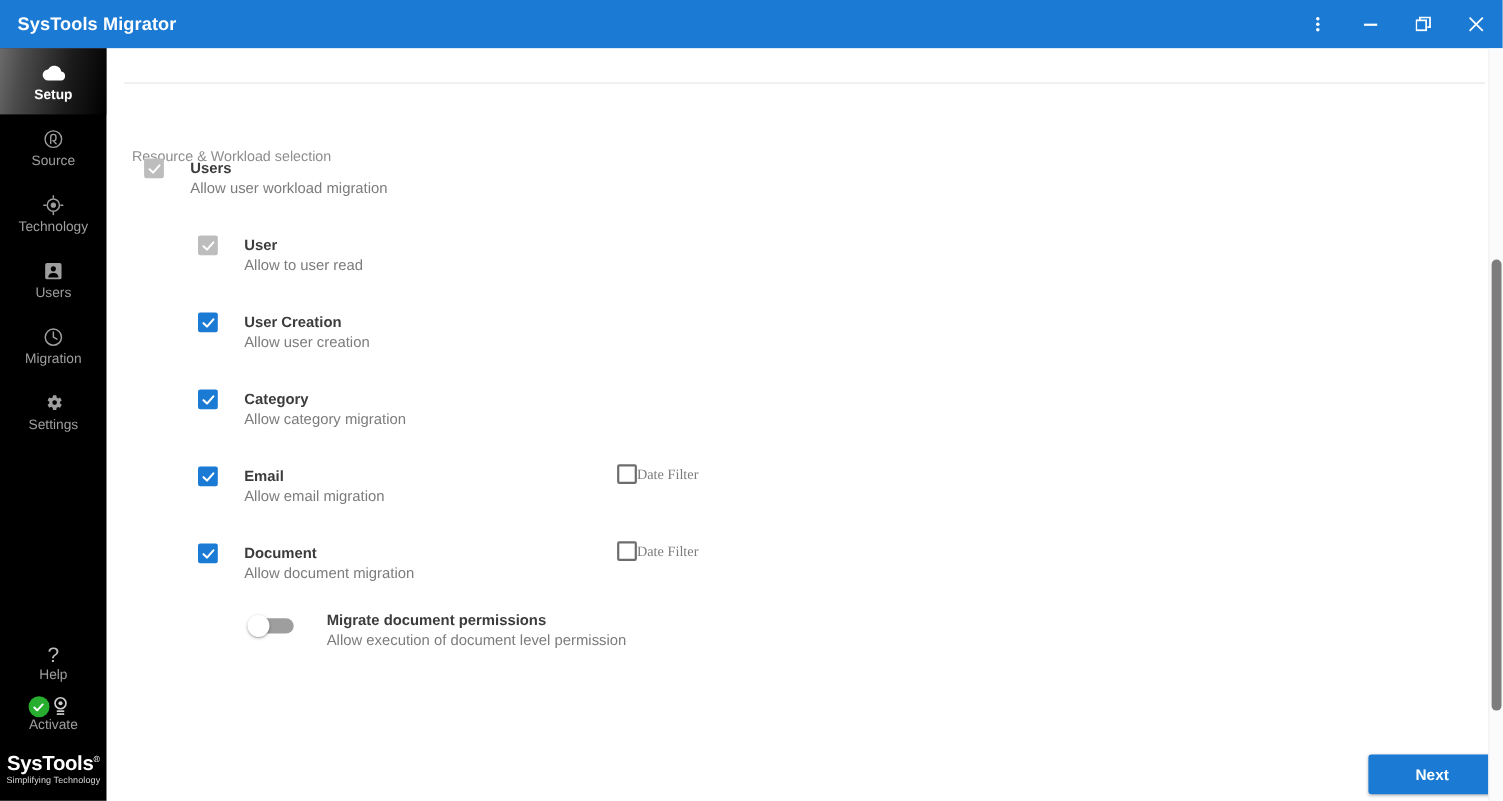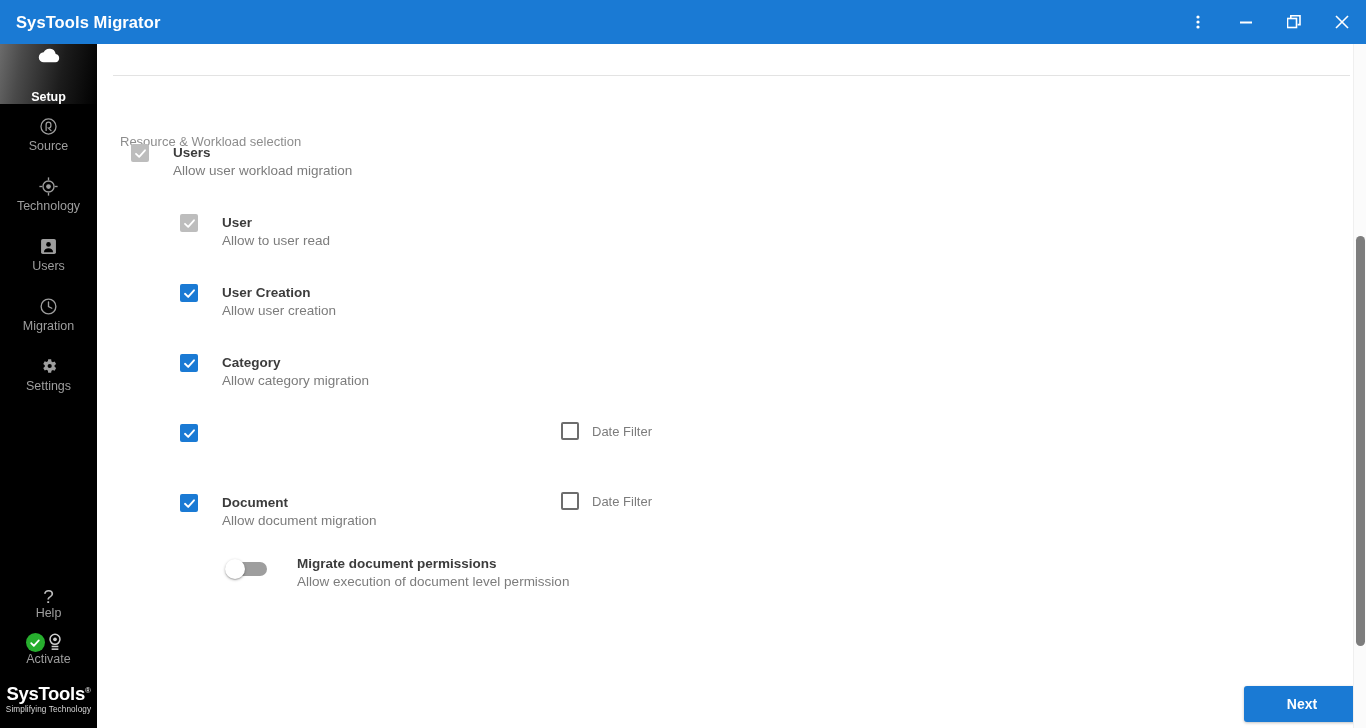--- a/index.html
+++ b/index.html
@@ -54,21 +54,20 @@
     height: 22px; display: flex; align-items: center; justify-content: center;
     margin-bottom: 2px;
   }
   .nav-item .nav-label {
     font-size: 12.5px;
     color: #9e9e9e;
     line-height: 14px;
   }
   .nav-item.active {
     background: linear-gradient(100deg, #6b6b6b 0%, #4a4a4a 22%, #1c1c1c 62%, #000000 100%);
-    justify-content: space-between;
   }
   .nav-item.active .nav-label { color: #ffffff; font-weight: bold; }
   .nav-item svg { fill: #9e9e9e; }
   .nav-item.active svg { fill: #ffffff; }
 
   .nav-bottom { position: absolute; bottom: 0; left: 0; width: 97px; }
   .help-item, .activate-item {
     width: 97px;
     display: flex; flex-direction: column;
     align-items: center; justify-content: center;
@@ -143,21 +142,21 @@
   }
   .row-desc {
     font-size: 13.5px; color: #7c7c7c; line-height: 19px;
   }
 
   .date-filter {
     position: absolute;
     display: flex; align-items: center;
   }
   .date-filter .df-label {
-    margin-left: 13px; font-size: 13px; color: #7c7c7c;
+    font-size: 13px; color: #7c7c7c; font-family: Liberation Serif, serif;
   }
 
   
   .toggle-row { position: absolute; display: flex; align-items: flex-start; }
   .switch {
     position: relative; width: 46px; height: 14px; flex: 0 0 46px;
     margin-top: 7px; cursor: pointer;
   }
   .switch .track {
     position: absolute; left: 8px; top: 0;
@@ -377,20 +376,24 @@
       <div class="row-desc">Allow category migration</div>
     </span>
   </div>
 
   <div class="row" style="left:83px; top:380px;">
     <span class="cb checked">
       <svg width="13" height="13" viewBox="0 0 13 13">
         <polyline points="2,6.8 5.2,9.9 11,3.3" fill="none" stroke="#fff" stroke-width="1.9" stroke-linecap="round" stroke-linejoin="round"></polyline>
       </svg>
     </span>
+    <span class="row-text">
+      <div class="row-title">Email</div>
+      <div class="row-desc">Allow email migration</div>
+    </span>
   </div>
   <div class="date-filter" style="left:464px; top:378px;">
     <span class="cb empty"></span>
     <span class="df-label">Date Filter</span>
   </div>
 
   <div class="row" style="left:83px; top:450px;">
     <span class="cb checked">
       <svg width="13" height="13" viewBox="0 0 13 13">
         <polyline points="2,6.8 5.2,9.9 11,3.3" fill="none" stroke="#fff" stroke-width="1.9" stroke-linecap="round" stroke-linejoin="round"></polyline>

